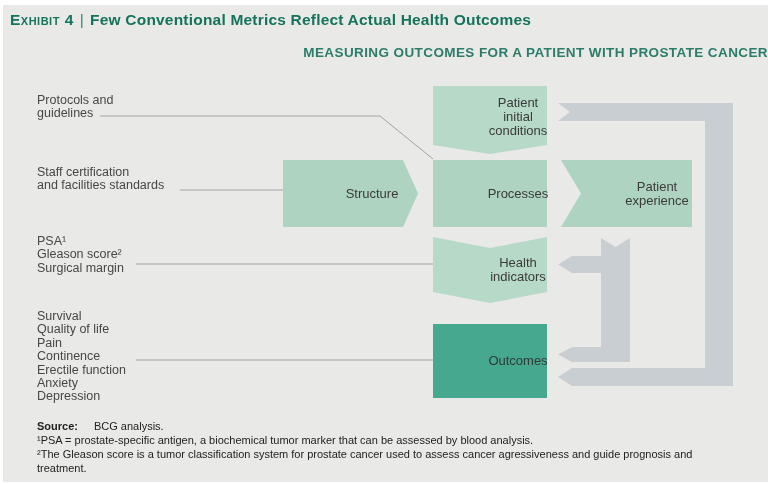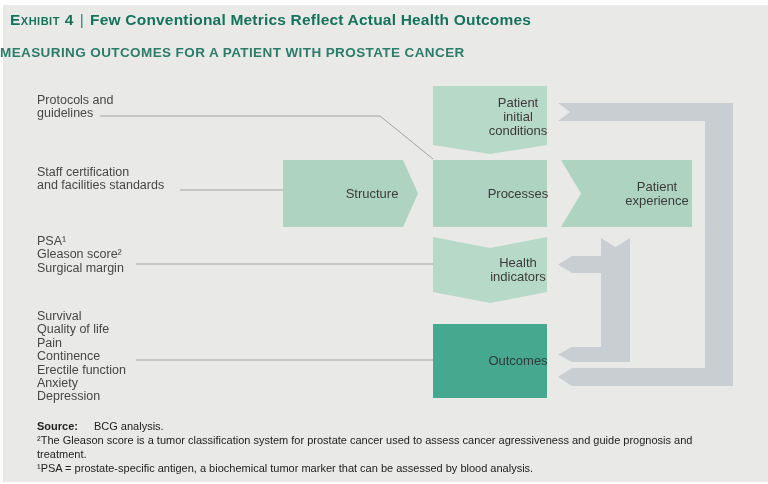--- a/index.html
+++ b/index.html
@@ -14,21 +14,21 @@
   }
   .abs{position:absolute;}
   
   .exhibit-line{
     left:10px;top:11px;font-size:15.5px;font-weight:bold;color:#15735c;
     white-space:nowrap;letter-spacing:0.2px;
   }
   .exhibit-label{font-variant:small-caps;letter-spacing:0.5px;}
   .exhibit-sep{font-weight:normal;color:#2f8a72;padding:0 6px;}
   .subtitle{
-    left:0;top:45px;width:768px;text-align:left;
+    left:0;top:45px;width:768px;text-align:right;
     font-size:13.5px;font-weight:600;color:#2b7c68;letter-spacing:0.4px;
   }
   
   .side-label{
     color:#474747;font-size:12.5px;line-height:13.4px;white-space:pre-line;
   }
   .lbl-protocols{left:37px;top:94px;}
   .lbl-staff{left:37px;top:166px;}
   .lbl-clinical{left:37px;top:235px;}
   .lbl-outcomelist{left:37px;top:310px;}
@@ -96,15 +96,15 @@
 <div class="abs side-label lbl-outcomelist">Survival
 Quality of life
 Pain
 Continence
 Erectile function
 Anxiety
 Depression</div>
 
 <div class="abs footer">
   <p><span class="src-label">Source:</span><span class="src-text">BCG analysis.</span></p>
+  <p>¹PSA = prostate-specific antigen, a biochemical tumor marker that can be assessed by blood analysis.</p>
   <p>²The Gleason score is a tumor classification system for prostate cancer used to assess cancer agressiveness and guide prognosis and treatment.</p>
-  <p>¹PSA = prostate-specific antigen, a biochemical tumor marker that can be assessed by blood analysis.</p>
 </div>
 
 </body></html>

